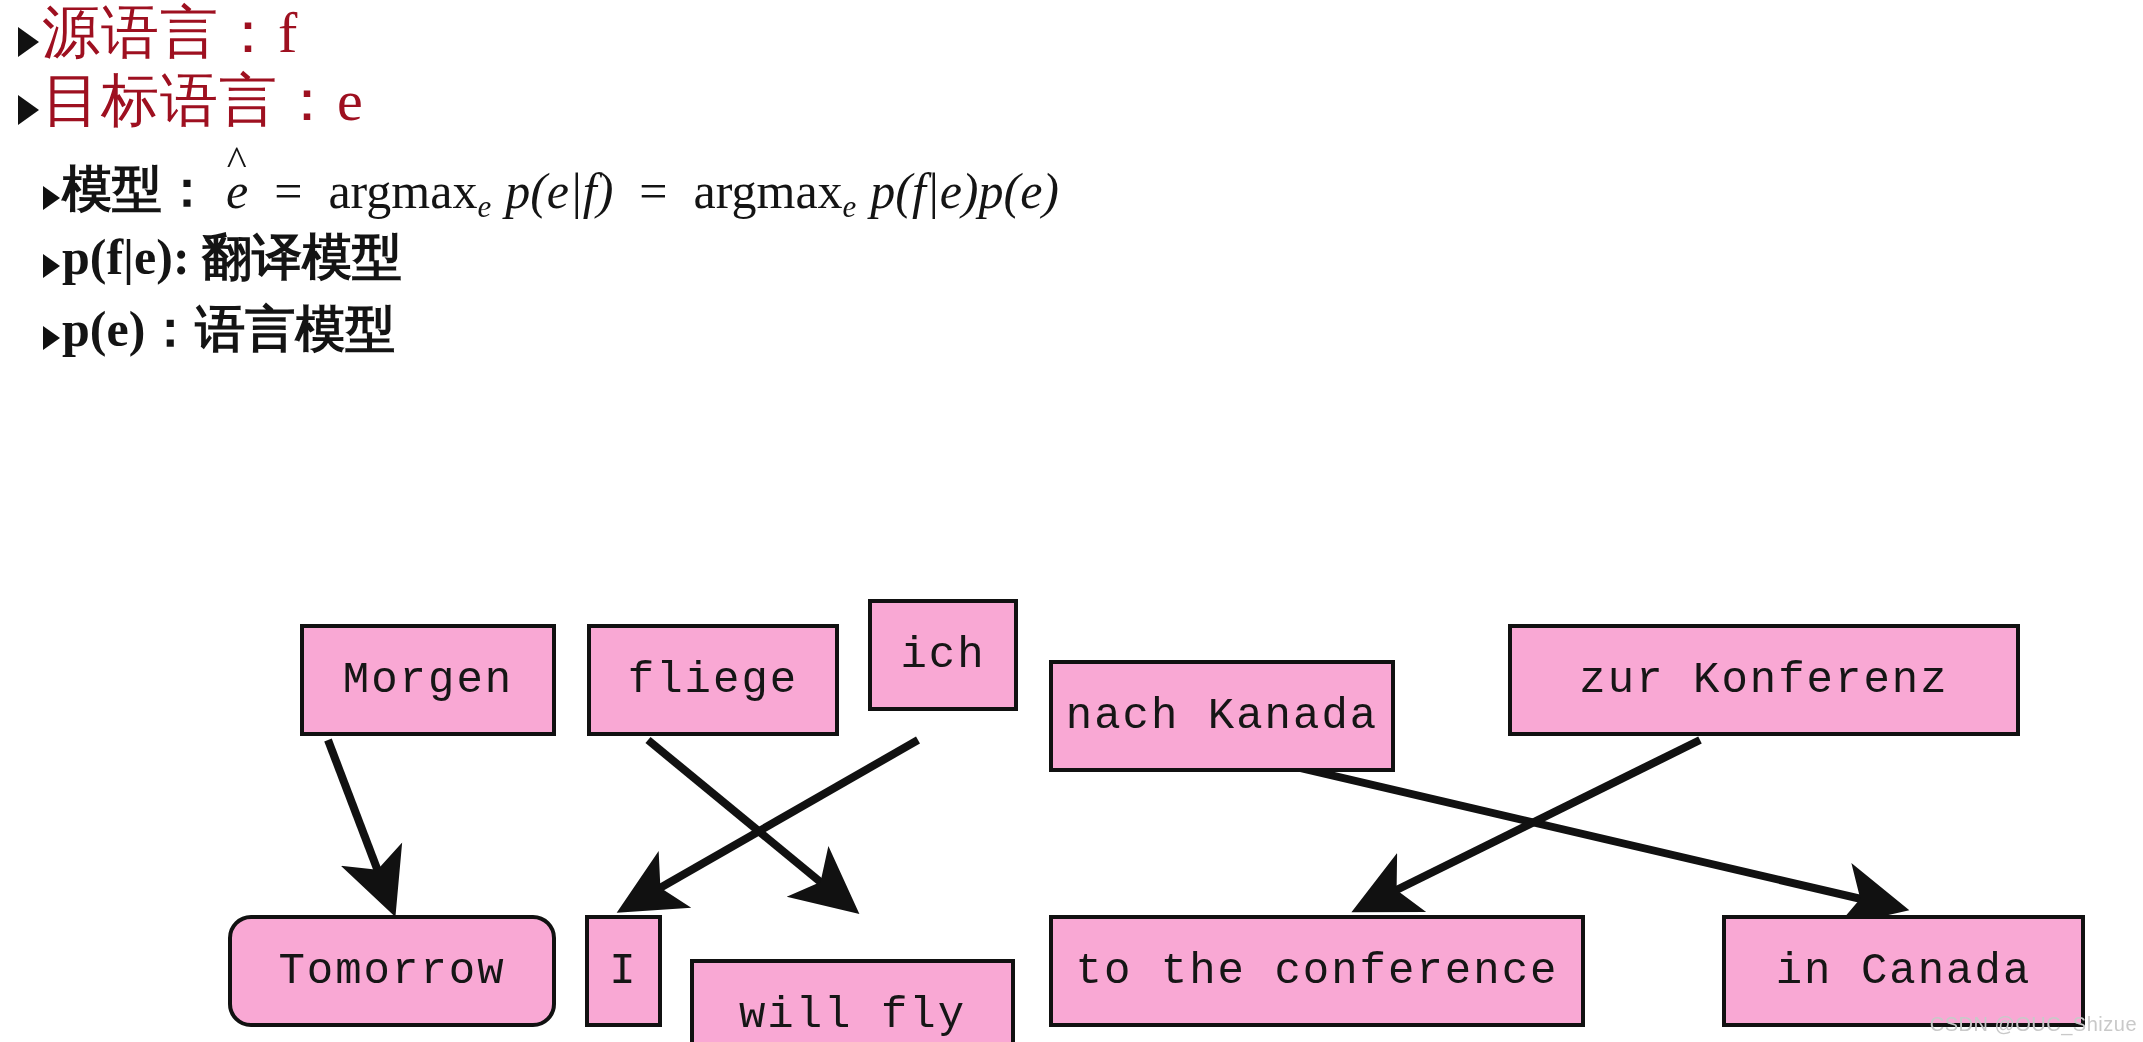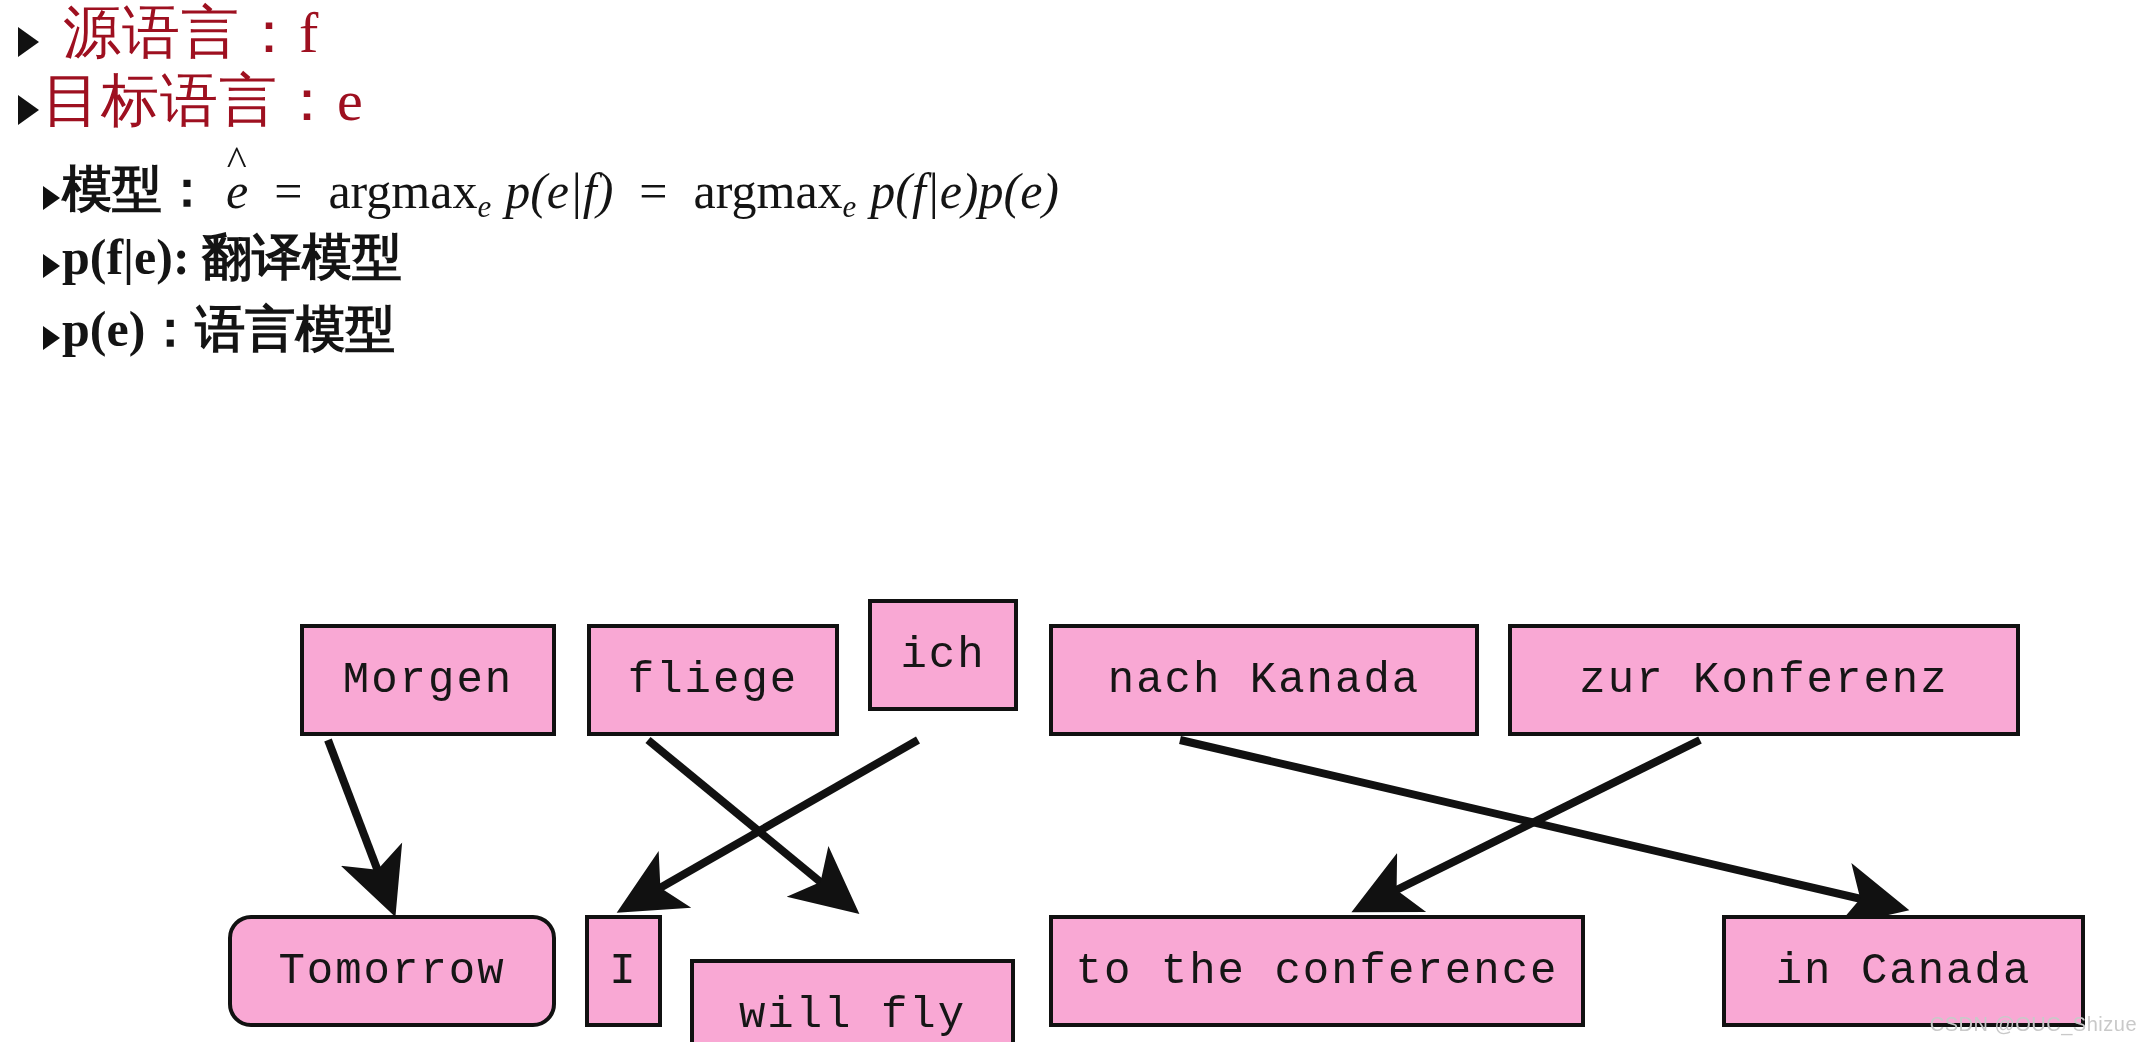--- a/index.html
+++ b/index.html
@@ -61,21 +61,21 @@
   
   .lvl2 { left: 43px; }
   .lvl2 .tri { top: 4px; margin-right: 2px; }
   .lvl2 .btext {
     color: #141414;
     font-size: 50px;
     line-height: 1;
     font-weight: bold;
   }
 
-  .row-src    { top: 4px; gap: 21px;   }
+  .row-src    { top: 4px;   }
   .row-tgt    { top: 72px;  }
   .row-model  { top: 160px; }
   .row-pfe    { top: 232px; }
   .row-pe     { top: 304px; }
 
   
   .formula {
     display: inline-block;
     font-family: "Liberation Serif", "DejaVu Serif", serif;
     font-size: 50px;
@@ -208,21 +208,21 @@
           <line x1="918" y1="740" x2="625" y2="908"></line>
           <line x1="1180" y1="740" x2="1900" y2="908"></line>
           <line x1="1700" y1="740" x2="1360" y2="908"></line>
         </g>
     </svg>
 
     <div id="source-row">
         <div class="wbox" style="left: 300px; top: 624px; width: 256px; height: 112px;">Morgen</div>
         <div class="wbox" style="left: 587px; top: 624px; width: 252px; height: 112px;">fliege</div>
         <div class="wbox" style="left: 868px; top: 599px; width: 150px; height: 112px;">ich</div>
-        <div class="wbox" style="left: 1049px; top: 624px; width: 430px; height: 112px;">nach Kanada</div>
+        <div class="wbox" style="left: 1049px; top: 660px; width: 346px; height: 112px;">nach Kanada</div>
         <div class="wbox" style="left: 1508px; top: 624px; width: 512px; height: 112px;">zur Konferenz</div>
       </div>
     <div id="target-row">
         <div class="wbox" style="left: 228px; top: 915px; width: 328px; height: 112px; border-radius: 23px;">Tomorrow</div>
         <div class="wbox" style="left: 585px; top: 915px; width: 77px; height: 112px;">I</div>
         <div class="wbox" style="left: 690px; top: 915px; width: 325px; height: 112px; margin-top: 44px;">will fly</div>
         <div class="wbox" style="left: 1049px; top: 915px; width: 536px; height: 112px;">to the conference</div>
         <div class="wbox" style="left: 1722px; top: 915px; width: 363px; height: 112px;">in Canada</div>
       </div>
 

